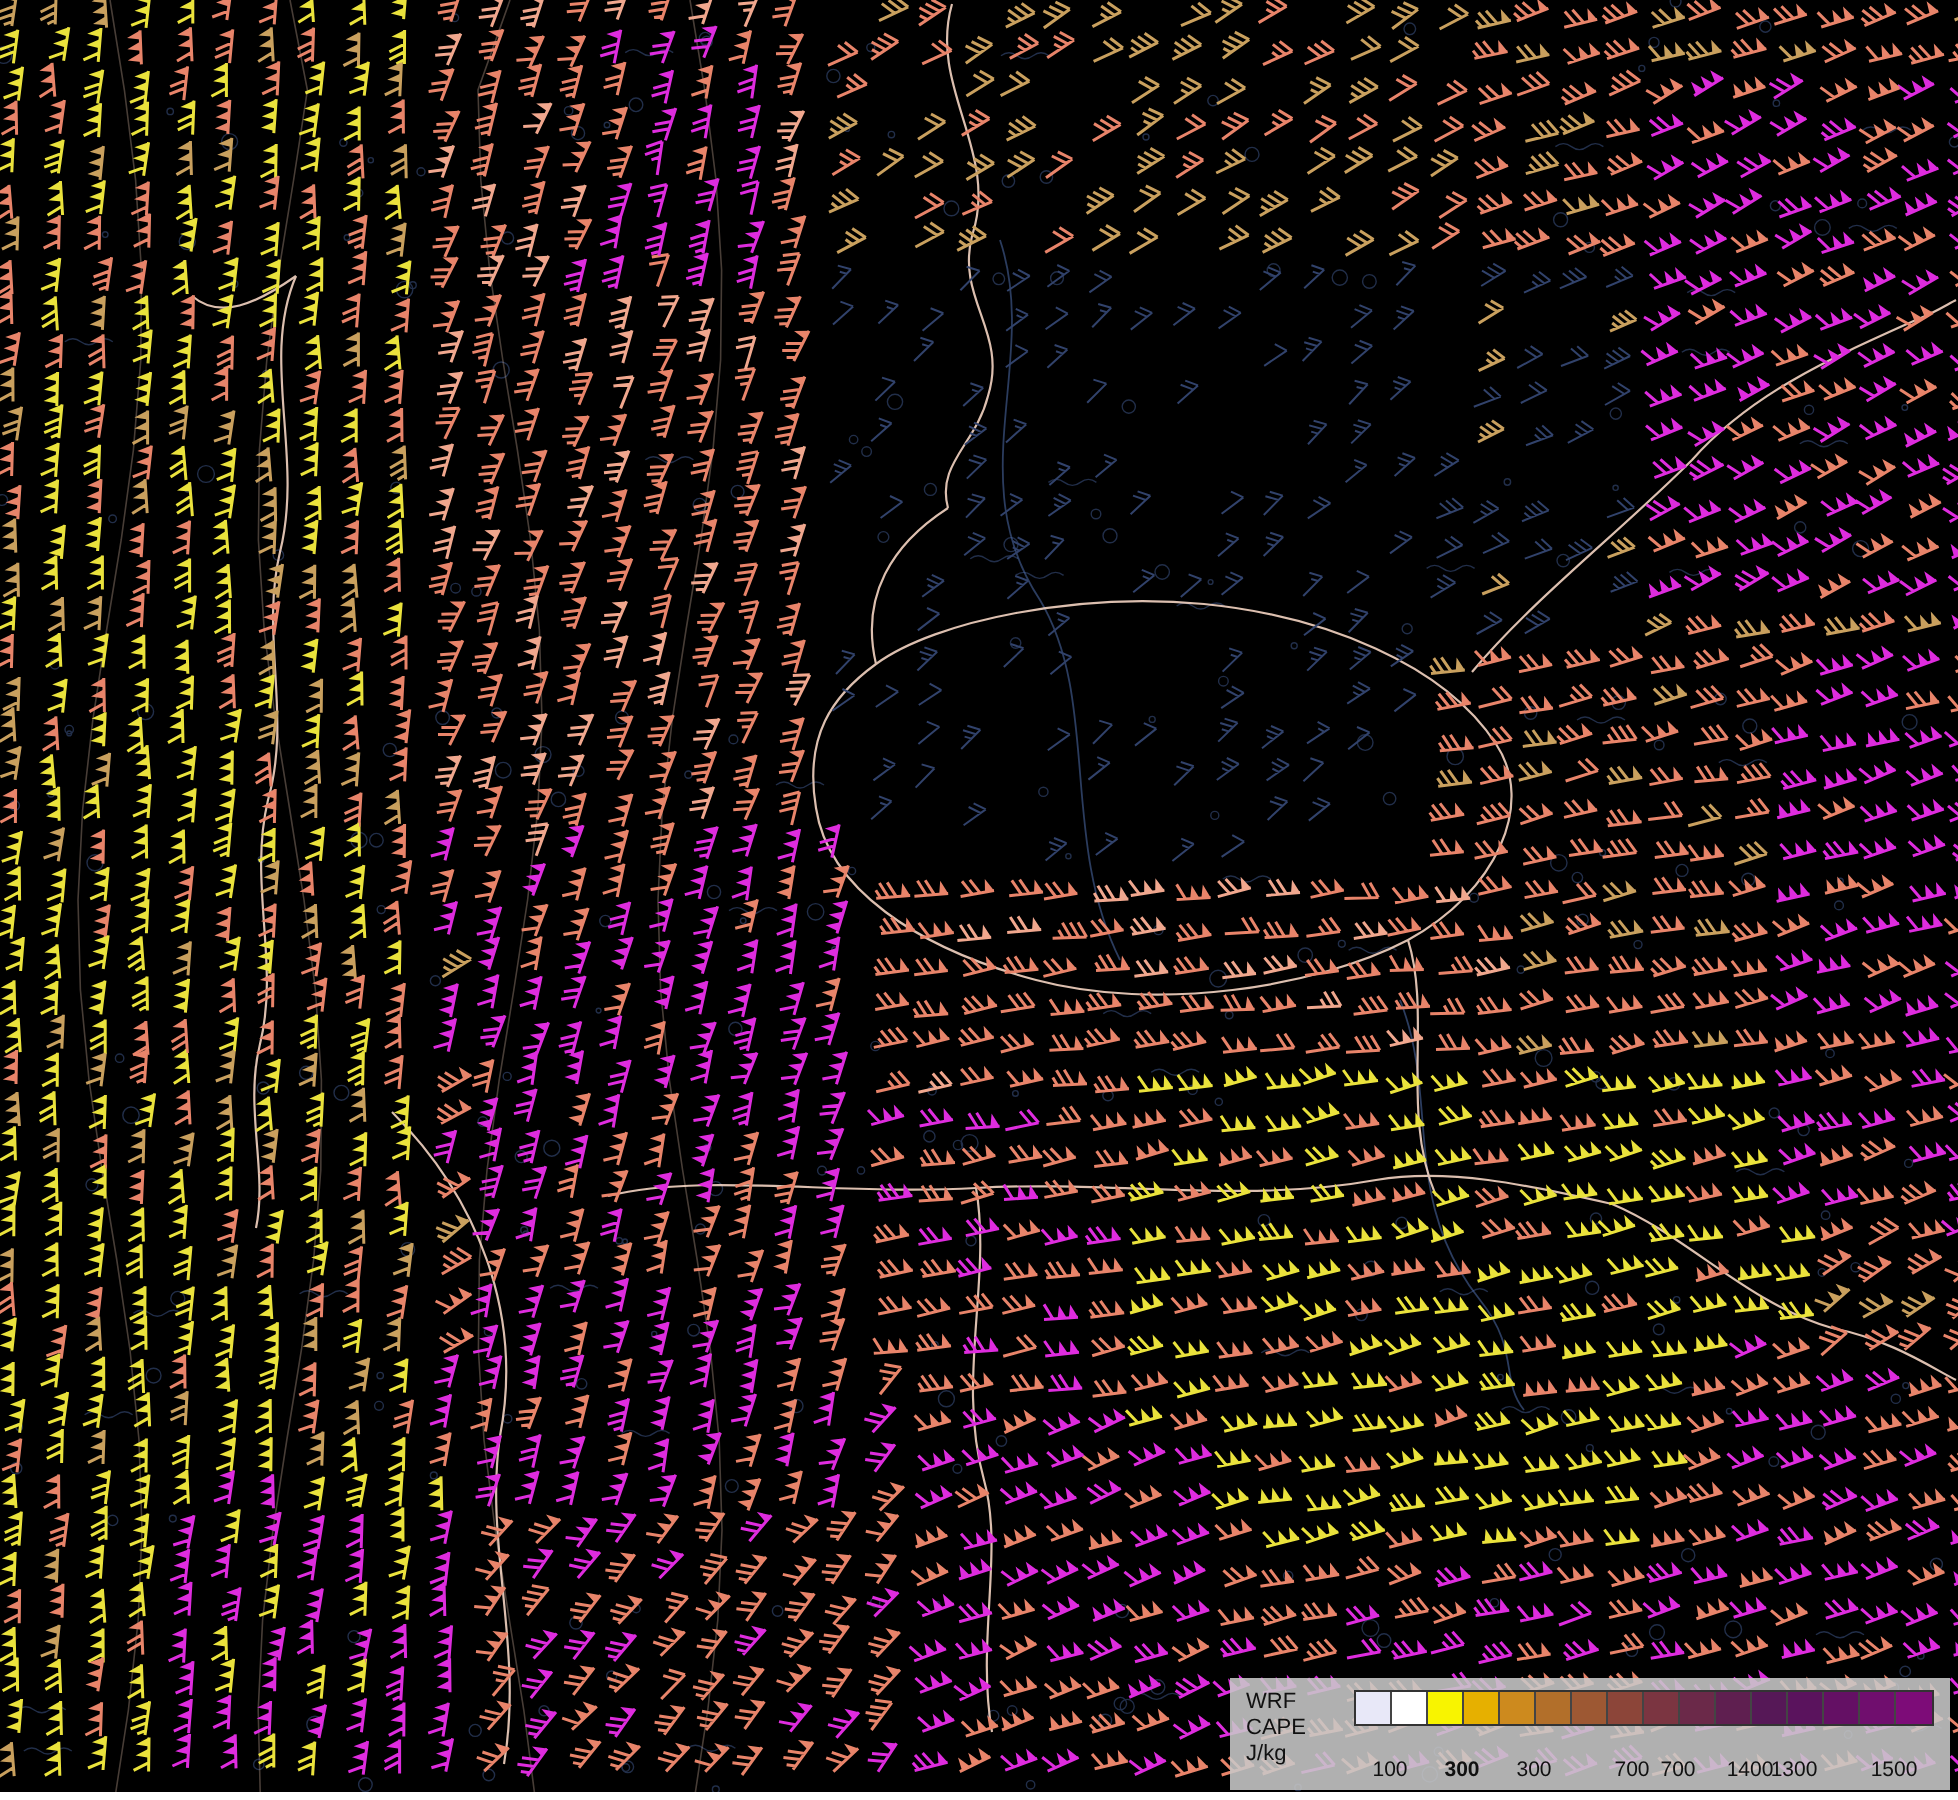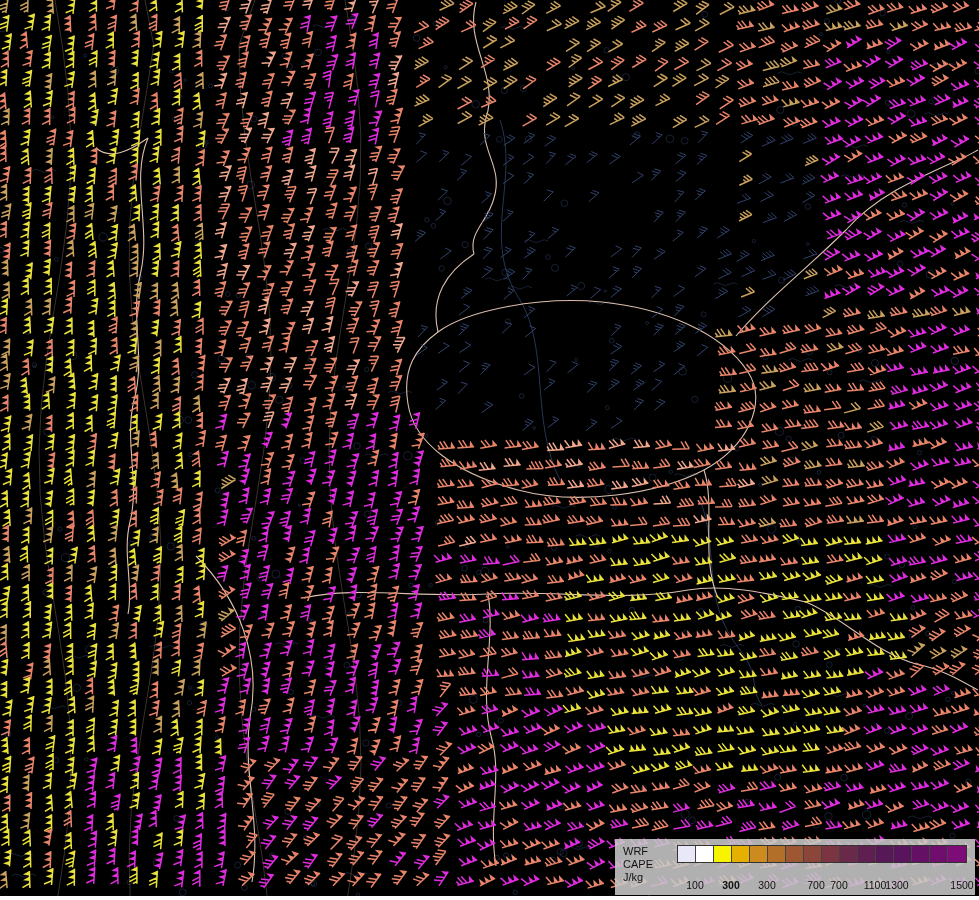--- a/index.html
+++ b/index.html
@@ -401,19 +401,19 @@
           <div class="swatch" style="background: rgb(100, 16, 100);"></div>
           <div class="swatch" style="background: rgb(112, 14, 110);"></div>
           <div class="swatch" style="background: rgb(125, 12, 120);"></div>
         </div>
       <div class="legend-labels" id="legend-labels">
           <span style="left: 18px;">100</span>
           <span style="left: 54px; font-weight: bold;">300</span>
           <span style="left: 90px;">300</span>
           <span style="left: 139px;">700</span>
           <span style="left: 162px;">700</span>
-          <span style="left: 198px;">1100</span>
+          <span style="left: 198px;">1400</span>
           <span style="left: 220px;">1300</span>
-          <span style="left: 285px;">1500</span>
+          <span style="left: 270px;">1500</span>
         </div>
     </div>
   </div>
 </div>
 
 </body></html>

